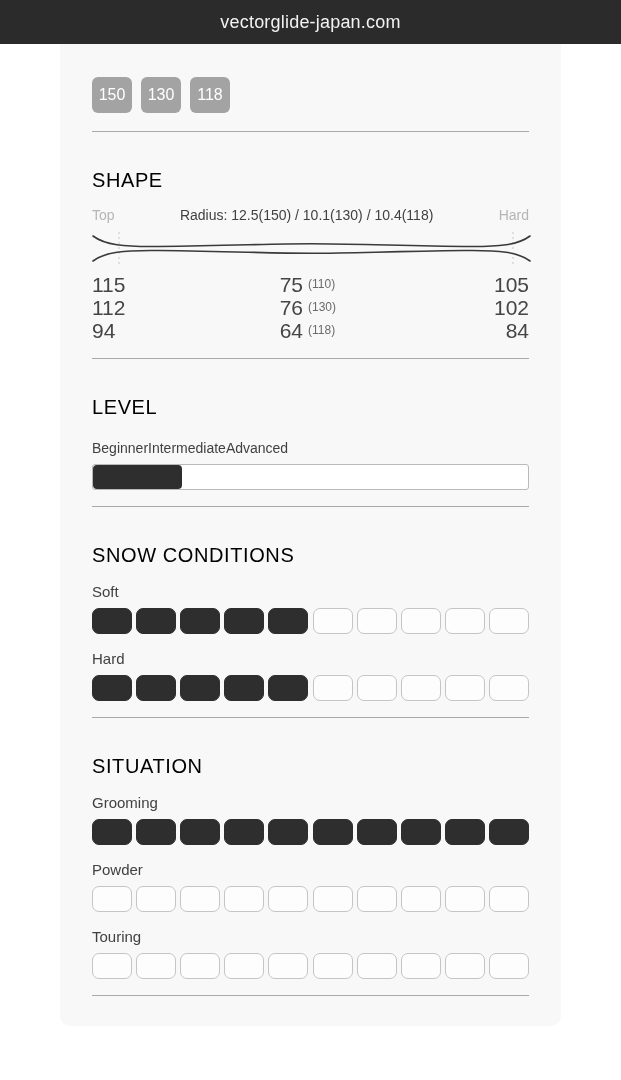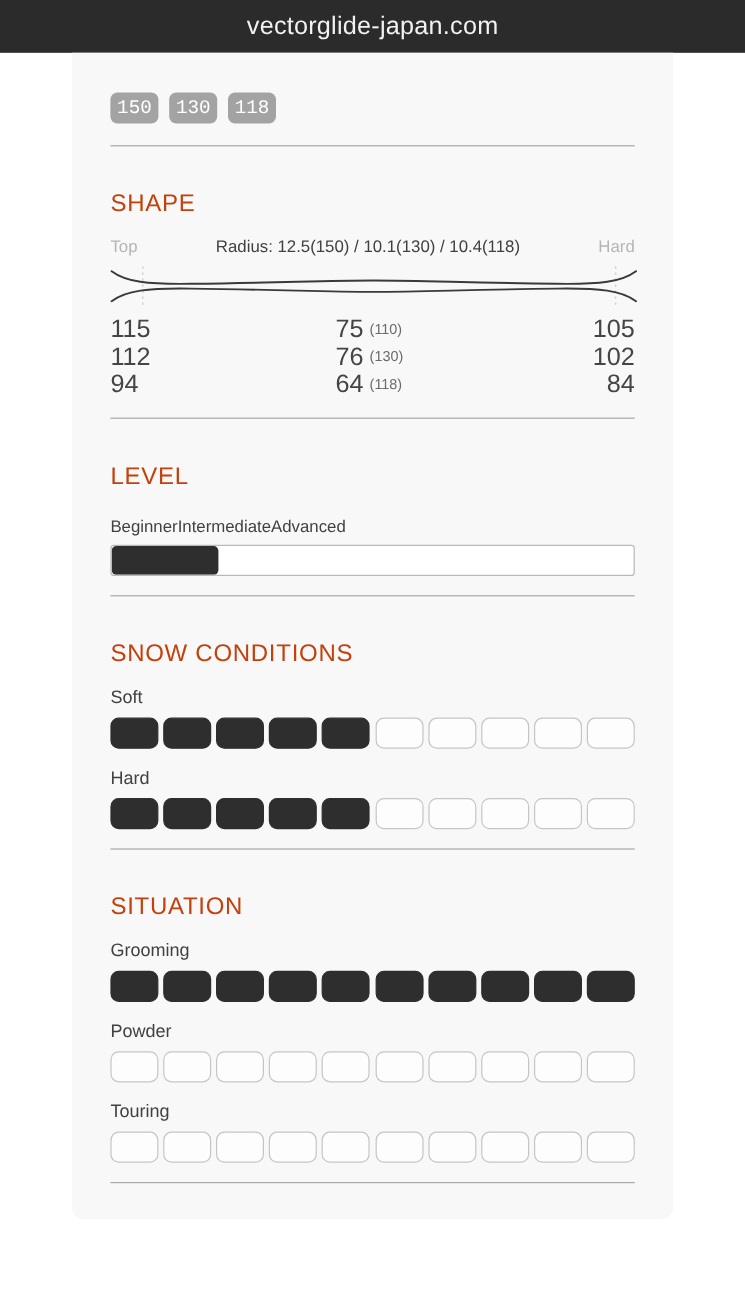--- a/index.html
+++ b/index.html
@@ -2,42 +2,42 @@
 <html><head>
 <meta charset="utf-8">
 <style>
   * { margin:0; padding:0; box-sizing:border-box; }
   html,body { width:621px; height:1080px; background:#ffffff; font-family:"Liberation Sans", sans-serif; }
 
   .browser-bar {
     height:44px; background:#2b2b2b;
     display:flex; align-items:center; justify-content:center;
   }
-  .browser-bar .url { color:#f2f2f2; font-size:21px; letter-spacing:0.2px; }
+  .browser-bar .url { color:#f2f2f2; font-size:18px; letter-spacing:0.2px; }
 
   .card {
     margin-left:60px; width:501px; min-height:939px;
     background:#f8f8f8; padding:33px 32px 30px;
     border-radius:0 0 10px 10px;
   }
 
   .badges { display:flex; gap:9px; }
   .badge {
-    width:40px; height:26px; background:#a3a3a3; color:#ffffff;
+    width:40px; height:36px; background:#a3a3a3; color:#ffffff;
     border-radius:6px; font-size:16px;
-    display:flex; align-items:center; justify-content:center;font-family:Liberation Mono, monospace;
+    display:flex; align-items:center; justify-content:center;
   }
 
   .divider { height:1px; background:#a9a9a9; border:none; }
   .divider.after-badges { margin-top:18px; }
   .divider.after-section { margin-top:16px; }
 
   .section-heading {
     margin-top:37px; font-size:20px; font-weight:500;
-    letter-spacing:0.6px; color:#c2410c;
+    letter-spacing:0.6px; color:#000000;
   }
 
   .shape-meta {
     margin-top:15px; display:flex; justify-content:space-between;
     align-items:baseline; font-size:14px; color:#414141;
   }
   .shape-meta .muted { color:#b5b5b5; }
 
   .ski-svg { display:block; margin:5px 0 0 -3px; }
 

